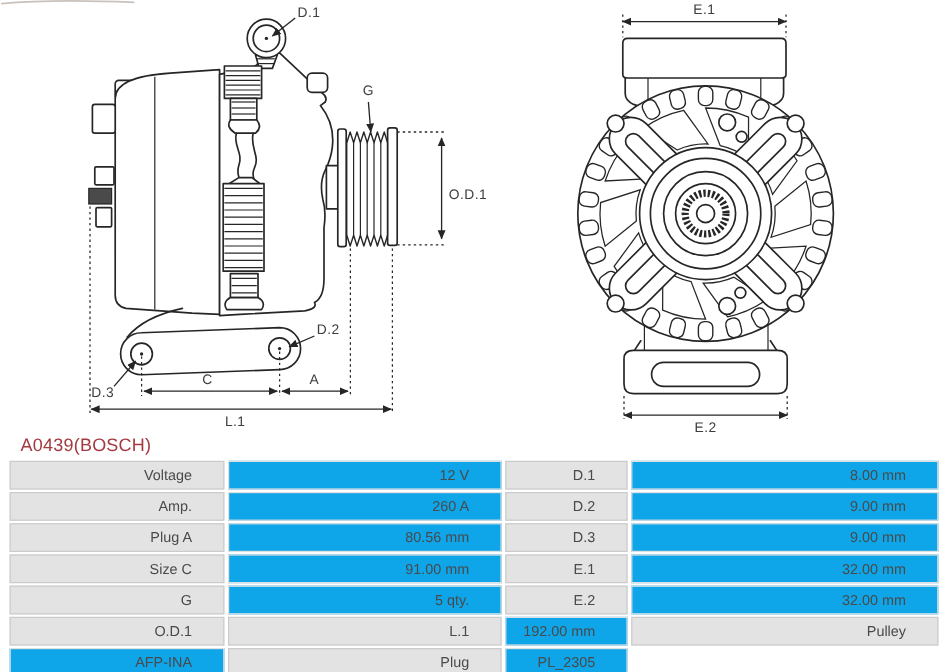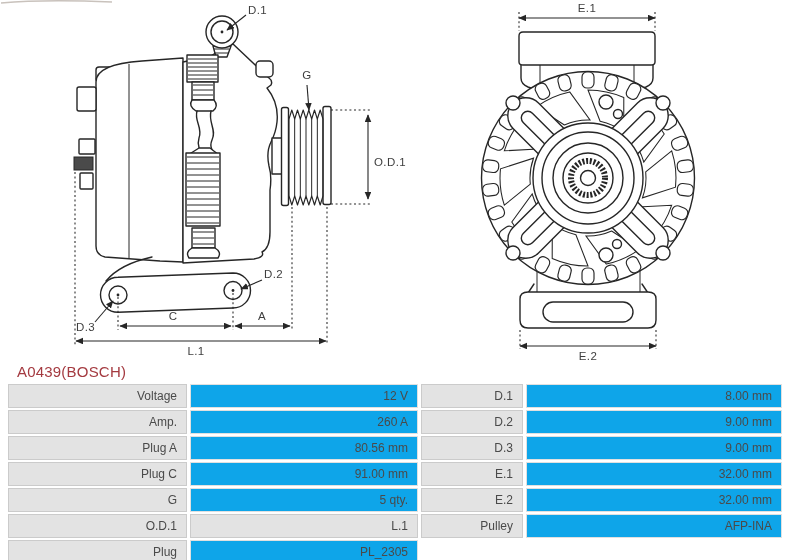--- a/index.html
+++ b/index.html
@@ -29,21 +29,21 @@
     color:#a43a40;letter-spacing:.2px;
   }
   
   .spec-table{
     width:774px;margin-left:8px;display:grid;
     grid-template-columns:179px 228px 102px 1fr;
     gap:2px 3px;font-size:12px;color:#4a4a4a;
   }
   .cell{
     box-sizing:border-box;height:24px;line-height:22px;
-    text-align:right;padding-right:9px;overflow:hidden;white-space:nowrap;
+    text-align:right;padding-right:26px;overflow:hidden;white-space:nowrap;
   }
   .cell.lbl{background:#e3e3e3;border:1px solid #cbcbcb}
   .cell.val{background:#0ea5e9;border:1px solid #e0e0e0}
 </style>
 </head>
 <body>
 
 <svg class="drawing" width="790" height="362" viewBox="0 0 790 362" xmlns="http://www.w3.org/2000/svg">
   <defs>
     <marker id="arr" markerWidth="9" markerHeight="8" refX="6.4" refY="3" orient="auto-start-reverse">
@@ -264,27 +264,28 @@
     <div class="cell lbl">D.1</div>
     <div class="cell val">8.00 mm</div>
     <div class="cell lbl">Amp.</div>
     <div class="cell val">260 A</div>
     <div class="cell lbl">D.2</div>
     <div class="cell val">9.00 mm</div>
     <div class="cell lbl">Plug A</div>
     <div class="cell val">80.56 mm</div>
     <div class="cell lbl">D.3</div>
     <div class="cell val">9.00 mm</div>
-    <div class="cell lbl">Plug C</div>
+    <div class="cell lbl">Size C</div>
     <div class="cell val">91.00 mm</div>
     <div class="cell lbl">E.1</div>
     <div class="cell val">32.00 mm</div>
     <div class="cell lbl">G</div>
     <div class="cell val">5 qty.</div>
     <div class="cell lbl">E.2</div>
     <div class="cell val">32.00 mm</div>
     <div class="cell lbl">O.D.1</div>
     <div class="cell lbl">L.1</div>
+    <div class="cell val">192.00 mm</div>
     <div class="cell lbl">Pulley</div>
     <div class="cell val">AFP-INA</div>
     <div class="cell lbl">Plug</div>
     <div class="cell val">PL_2305</div>
   </div>
 
 </body></html>

